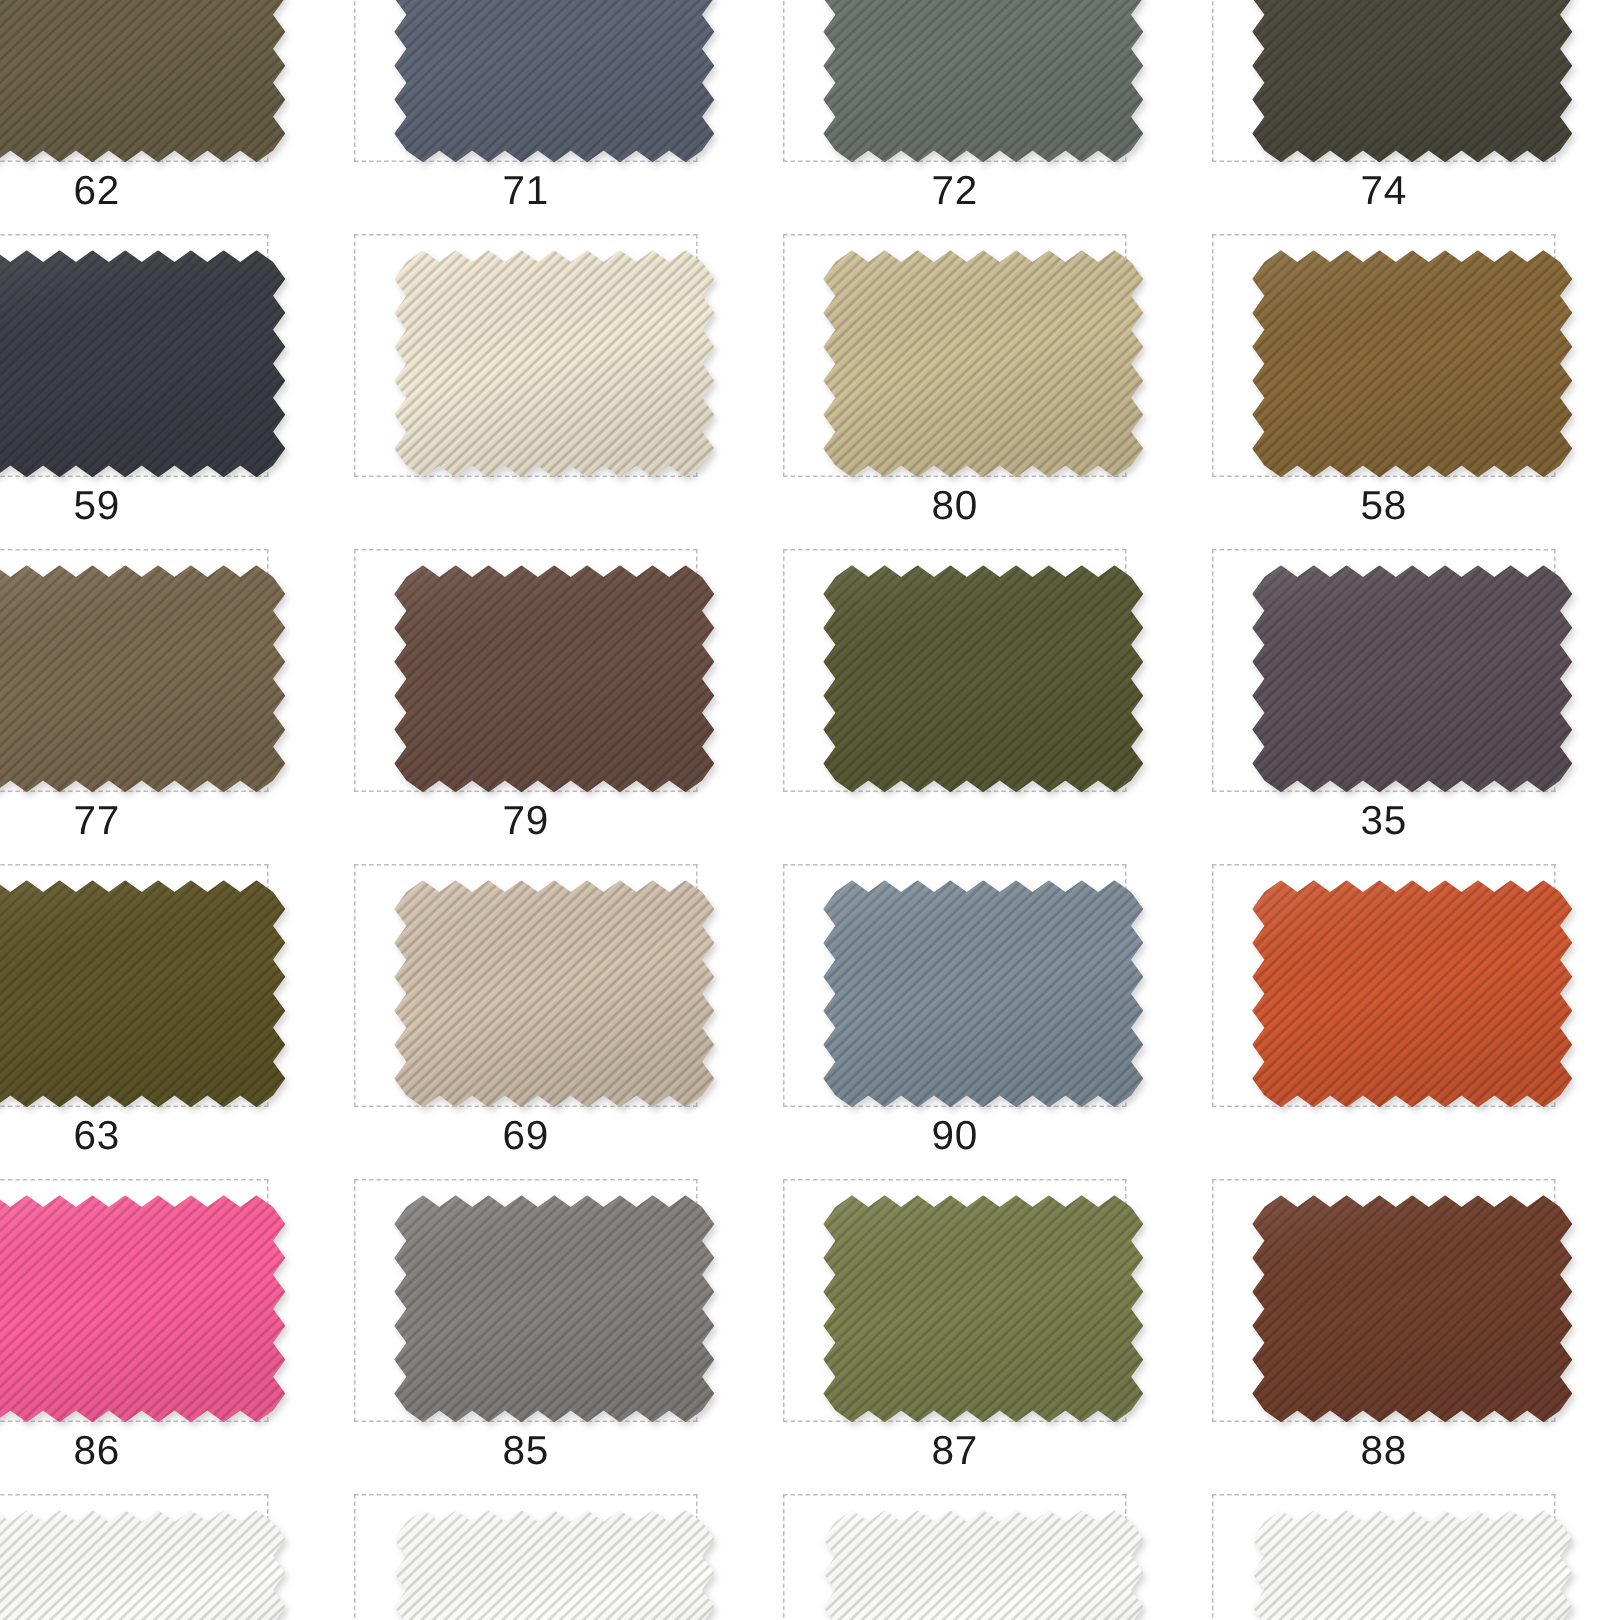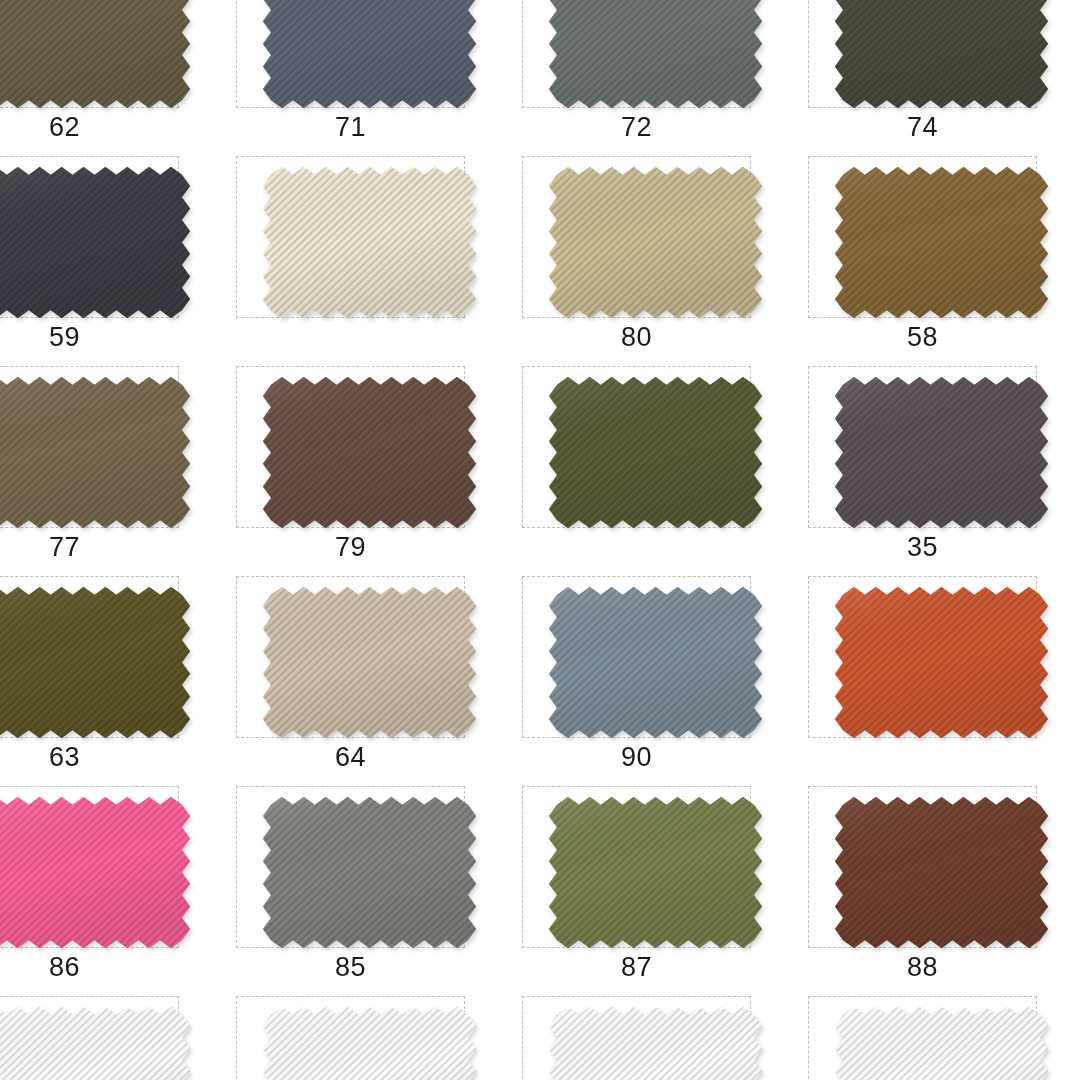--- a/index.html
+++ b/index.html
@@ -463,21 +463,21 @@
                 <polygon points="0.0,9.0 12.1,0.0 24.1,9.0 36.2,0.0 48.2,9.0 60.3,0.0 72.3,9.0 84.4,0.0 96.4,9.0 108.5,0.0 120.6,9.0 132.6,0.0 144.7,9.0 156.7,0.0 168.8,9.0 180.8,0.0 192.9,9.0 204.9,0.0 217.0,9.0 217.0,9.0 226.0,21.9 217.0,34.8 226.0,47.7 217.0,60.7 226.0,73.6 217.0,86.5 226.0,99.4 217.0,112.3 226.0,125.3 217.0,138.2 226.0,151.1 217.0,164.0 217.0,164.0 204.9,173.0 192.9,164.0 180.8,173.0 168.8,164.0 156.7,173.0 144.7,164.0 132.6,173.0 120.6,164.0 108.5,173.0 96.4,164.0 84.4,173.0 72.3,164.0 60.3,173.0 48.2,164.0 36.2,173.0 24.1,164.0 12.1,173.0 0.0,164.0 0.0,164.0 -9.0,151.1 0.0,138.2 -9.0,125.2 0.0,112.3 -9.0,99.4 0.0,86.5 -9.0,73.6 0.0,60.7 -9.0,47.8 0.0,34.8 -9.0,21.9 0.0,9.0"></polygon>
               </clipPath>
             </defs>
             <g clip-path="url(#cpw13)">
               <rect x="-11" y="-2" width="239" height="177" fill="url(#tww13)"></rect>
               <rect x="-11" y="-2" width="239" height="177" fill="url(#shw13)"></rect>
             </g>
           </svg>
         </div>
       </div>
-      <div class="swatch-label">64</div>
+      <div class="swatch-label">69</div>
     </div>
     <div class="swatch-cell">
       <div class="swatch-frame">
         <div class="swatch-chip">
           <svg viewBox="-11 -2 239 177" preserveAspectRatio="none" xmlns="http://www.w3.org/2000/svg">
             <defs>
               <pattern id="tww14" width="6" height="6" patternUnits="userSpaceOnUse" patternTransform="rotate(45)">
                 <rect width="6" height="6" fill="#7e8d99"></rect>
                 <rect width="2" height="6" fill="#6c7984"></rect>
                 <rect x="3" width="1" height="6" fill="#8b9ba8" opacity="0.55"></rect>

